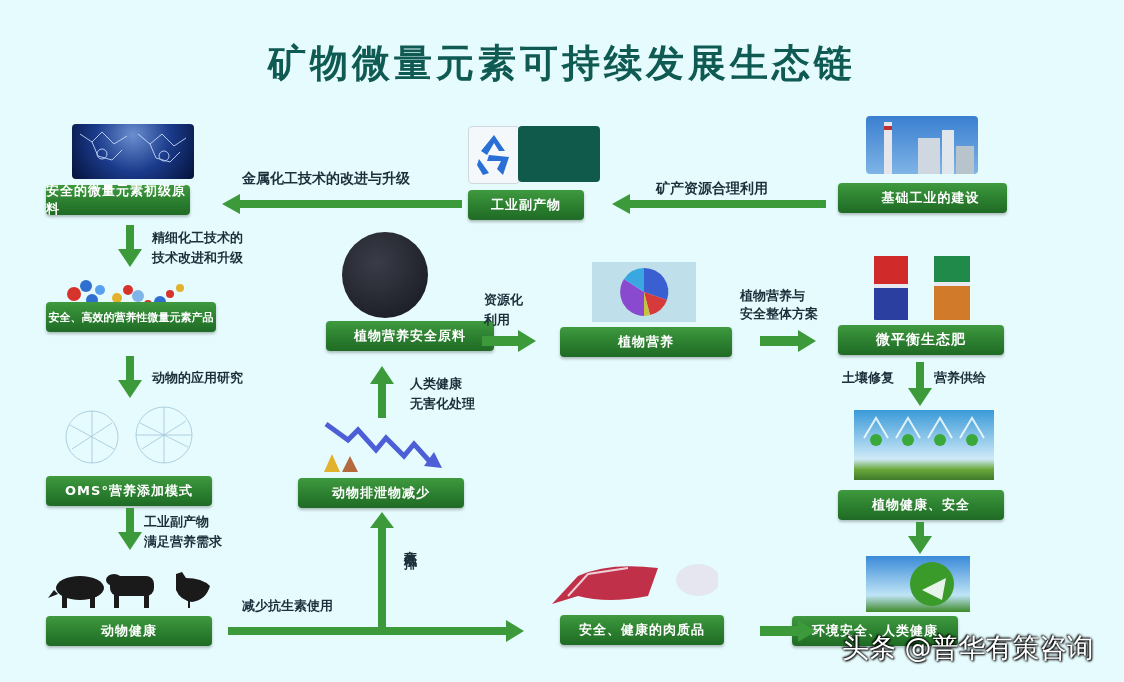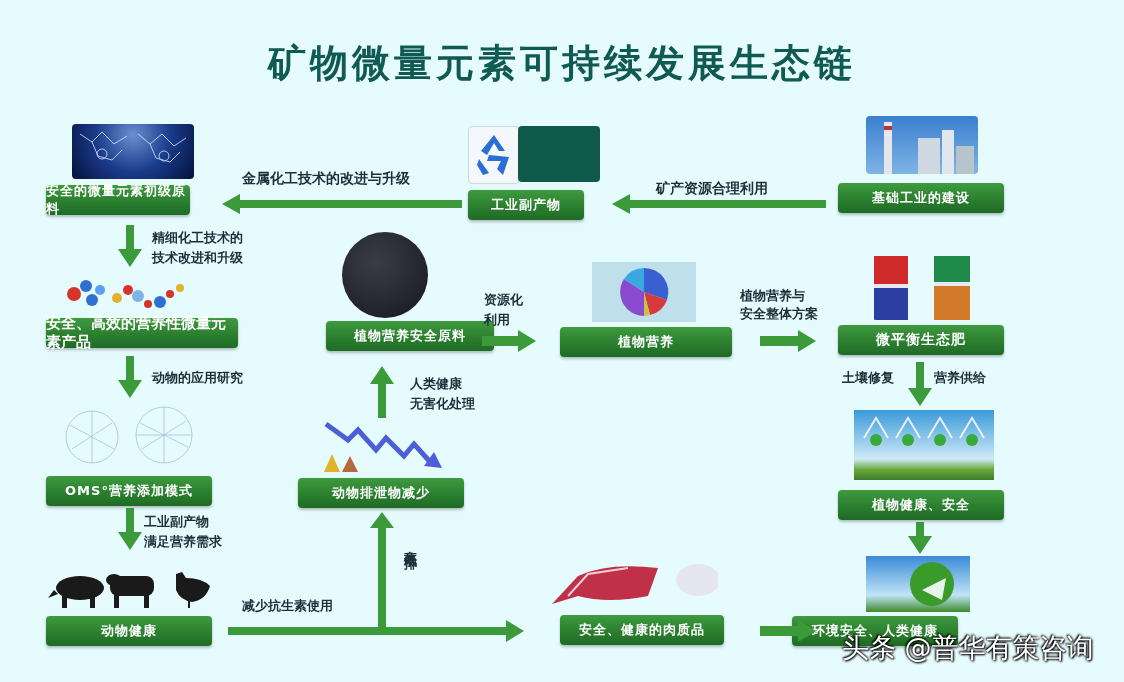--- a/index.html
+++ b/index.html
@@ -67,21 +67,21 @@
       <circle cx="38" cy="18" r="5" fill="#5aa0f0"></circle>
     <circle cx="55" cy="26" r="5" fill="#e2b22c"></circle>
       <circle cx="66" cy="18" r="5" fill="#d6332a"></circle>
       <circle cx="76" cy="24" r="6" fill="#7fb4e8"></circle>
       <circle cx="86" cy="32" r="4" fill="#d6332a"></circle>
     <circle cx="98" cy="30" r="6" fill="#2f6fd0"></circle>
       <circle cx="108" cy="22" r="4" fill="#d6332a"></circle>
       <circle cx="118" cy="16" r="4" fill="#e2b22c"></circle>
   </svg>
 </div>
-<div class="box" style="left:46px;top:318px;width:192px;font-size:15px;letter-spacing:0">安全、高效的营养性微量元素产品</div>
+<div class="box" style="left:46px;top:302px;width:170px;font-size:11px;letter-spacing:0">安全、高效的营养性微量元素产品</div>
 
 <svg class="arrow" style="left:118px;top:356px" width="24" height="44">
     <rect x="8" y="0" width="8" height="26" fill="#3c9a3a"></rect>
     <polygon points="0,24 24,24 12,42" fill="#3c9a3a"></polygon>
   </svg>
 <div class="lbl" style="left:152px;top:368px">动物的应用研究</div>
 
 <div class="img" style="left:62px;top:405px;width:140px;height:62px;">
   <svg width="140" height="62">
     <g stroke="#9fc4d8" fill="none" stroke-width="0.8">
@@ -150,21 +150,21 @@
 
 <div class="img" style="left:866px;top:116px;width:112px;height:58px;background:linear-gradient(#3a7fd0,#7fb4e6);">
   <svg width="112" height="58">
       <rect x="18" y="6" width="8" height="52" fill="#e6e6ea"></rect>
       <rect x="18" y="10" width="8" height="4" fill="#c03030"></rect>
       <rect x="52" y="22" width="22" height="36" fill="#cfd8e0"></rect>
       <rect x="76" y="14" width="12" height="44" fill="#dfe6ec"></rect>
       <rect x="90" y="30" width="18" height="28" fill="#b8c4cc"></rect>
     </svg>
 </div>
-<div class="box" style="left:838px;top:183px;width:166px;">基础工业的建设</div>
+<div class="box" style="left:838px;top:183px;width:153px;padding-left:16px;">基础工业的建设</div>
 
 <div class="img" style="left:342px;top:232px;width:86px;height:86px;border-radius:50%;background:radial-gradient(circle at 40% 35%,#3a3d48,#15171e);"></div>
 <div class="box" style="left:298px;top:321px;width:168px;margin-left:28px;">植物营养安全原料</div>
 
 <div class="lbl" style="left:484px;top:290px">资源化</div>
 <div class="lbl" style="left:484px;top:310px">利用</div>
 <svg class="arrow" style="left:482px;top:330px" width="54" height="22">
     <rect x="0" y="6" width="38" height="10" fill="#3c9a3a"></rect>
     <polygon points="36,0 54,11 36,22" fill="#3c9a3a"></polygon>
   </svg>

